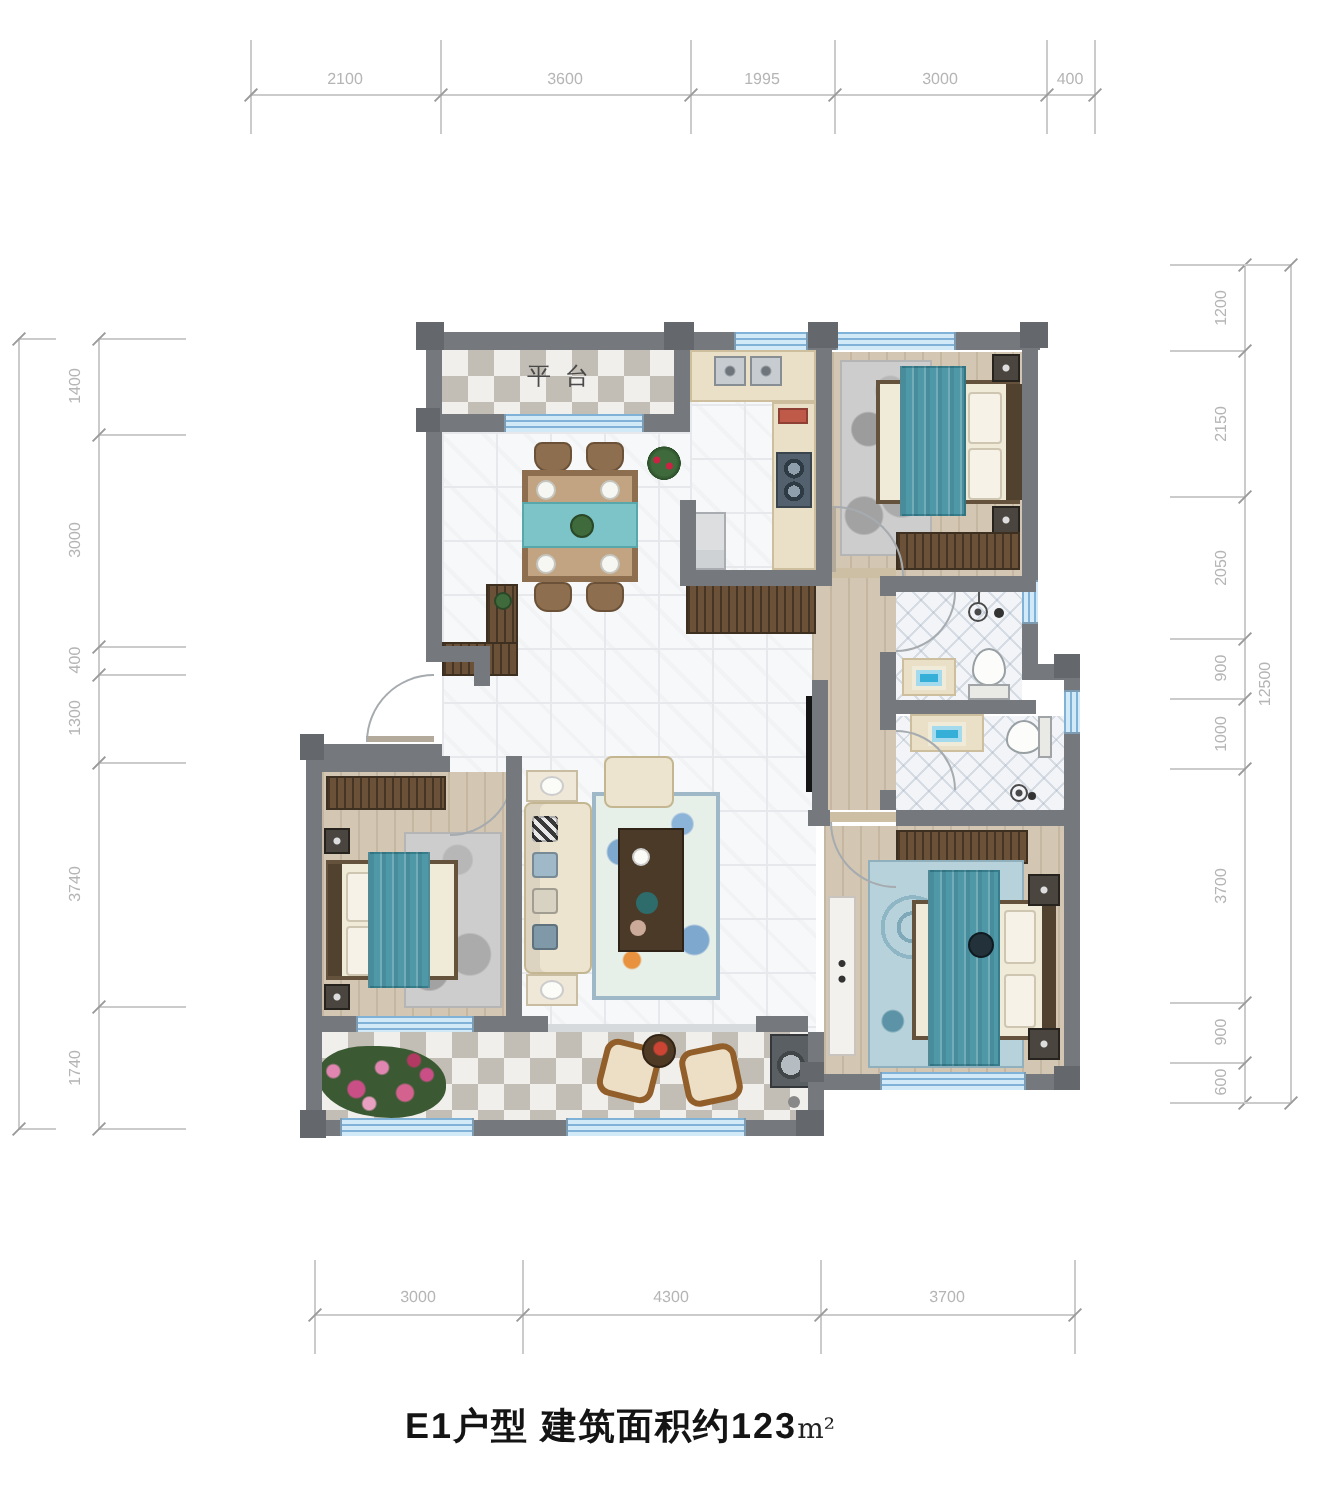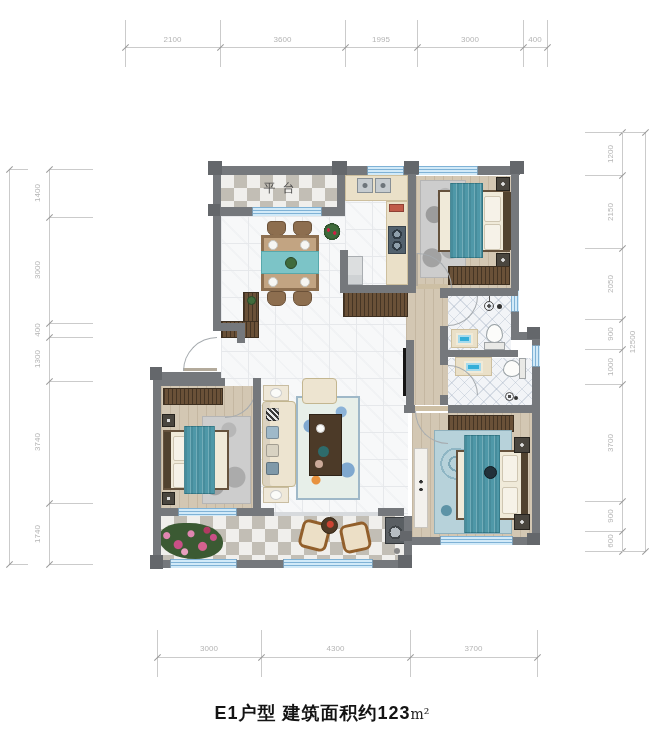--- a/index.html
+++ b/index.html
@@ -59,21 +59,21 @@
   .leaf{background:#b3aa9b;}
   .arc-tl{border-top:1px solid #a6abaf;border-left:1px solid #a6abaf;border-top-left-radius:100%;}
   .arc-tr{border-top:1px solid #a6abaf;border-right:1px solid #a6abaf;border-top-right-radius:100%;}
   .arc-br{border-bottom:1px solid #a6abaf;border-right:1px solid #a6abaf;border-bottom-right-radius:100%;}
   .arc-bl{border-bottom:1px solid #a6abaf;border-left:1px solid #a6abaf;border-bottom-left-radius:100%;}
   
   .room-label{position:absolute;color:#4a4a4a;font-size:12px;letter-spacing:7px;text-indent:7px;text-align:center;}
   .dim-label{position:absolute;width:30px;text-align:center;font-size:8px;color:#b5b5b5;line-height:10px;}
   .dim-line,.dim-tick{position:absolute;background:#cbcbcb;}
   .dim-slash{position:absolute;width:9px;height:1px;background:#9a9a9a;transform:rotate(-45deg);}
-  #title-row{position:absolute;left:12px;top:701;width:620px;top:701px;text-align:center;}
+  #title-row{position:absolute;left:0;top:701;width:620px;top:701px;text-align:center;}
   #title-row .main{font-weight:bold;font-size:18px;color:#141414;letter-spacing:1px;}
   #title-row .unit{font-family:"DejaVu Serif",serif;font-size:14px;color:#222;}
 </style>
 </head>
 <body>
 
 <div id="canvas">
 
   <i class="tile" style="left:221px;top:216px;width:187px;height:300px"></i>
   <i class="tile" style="left:345px;top:175px;width:63px;height:110px"></i>

